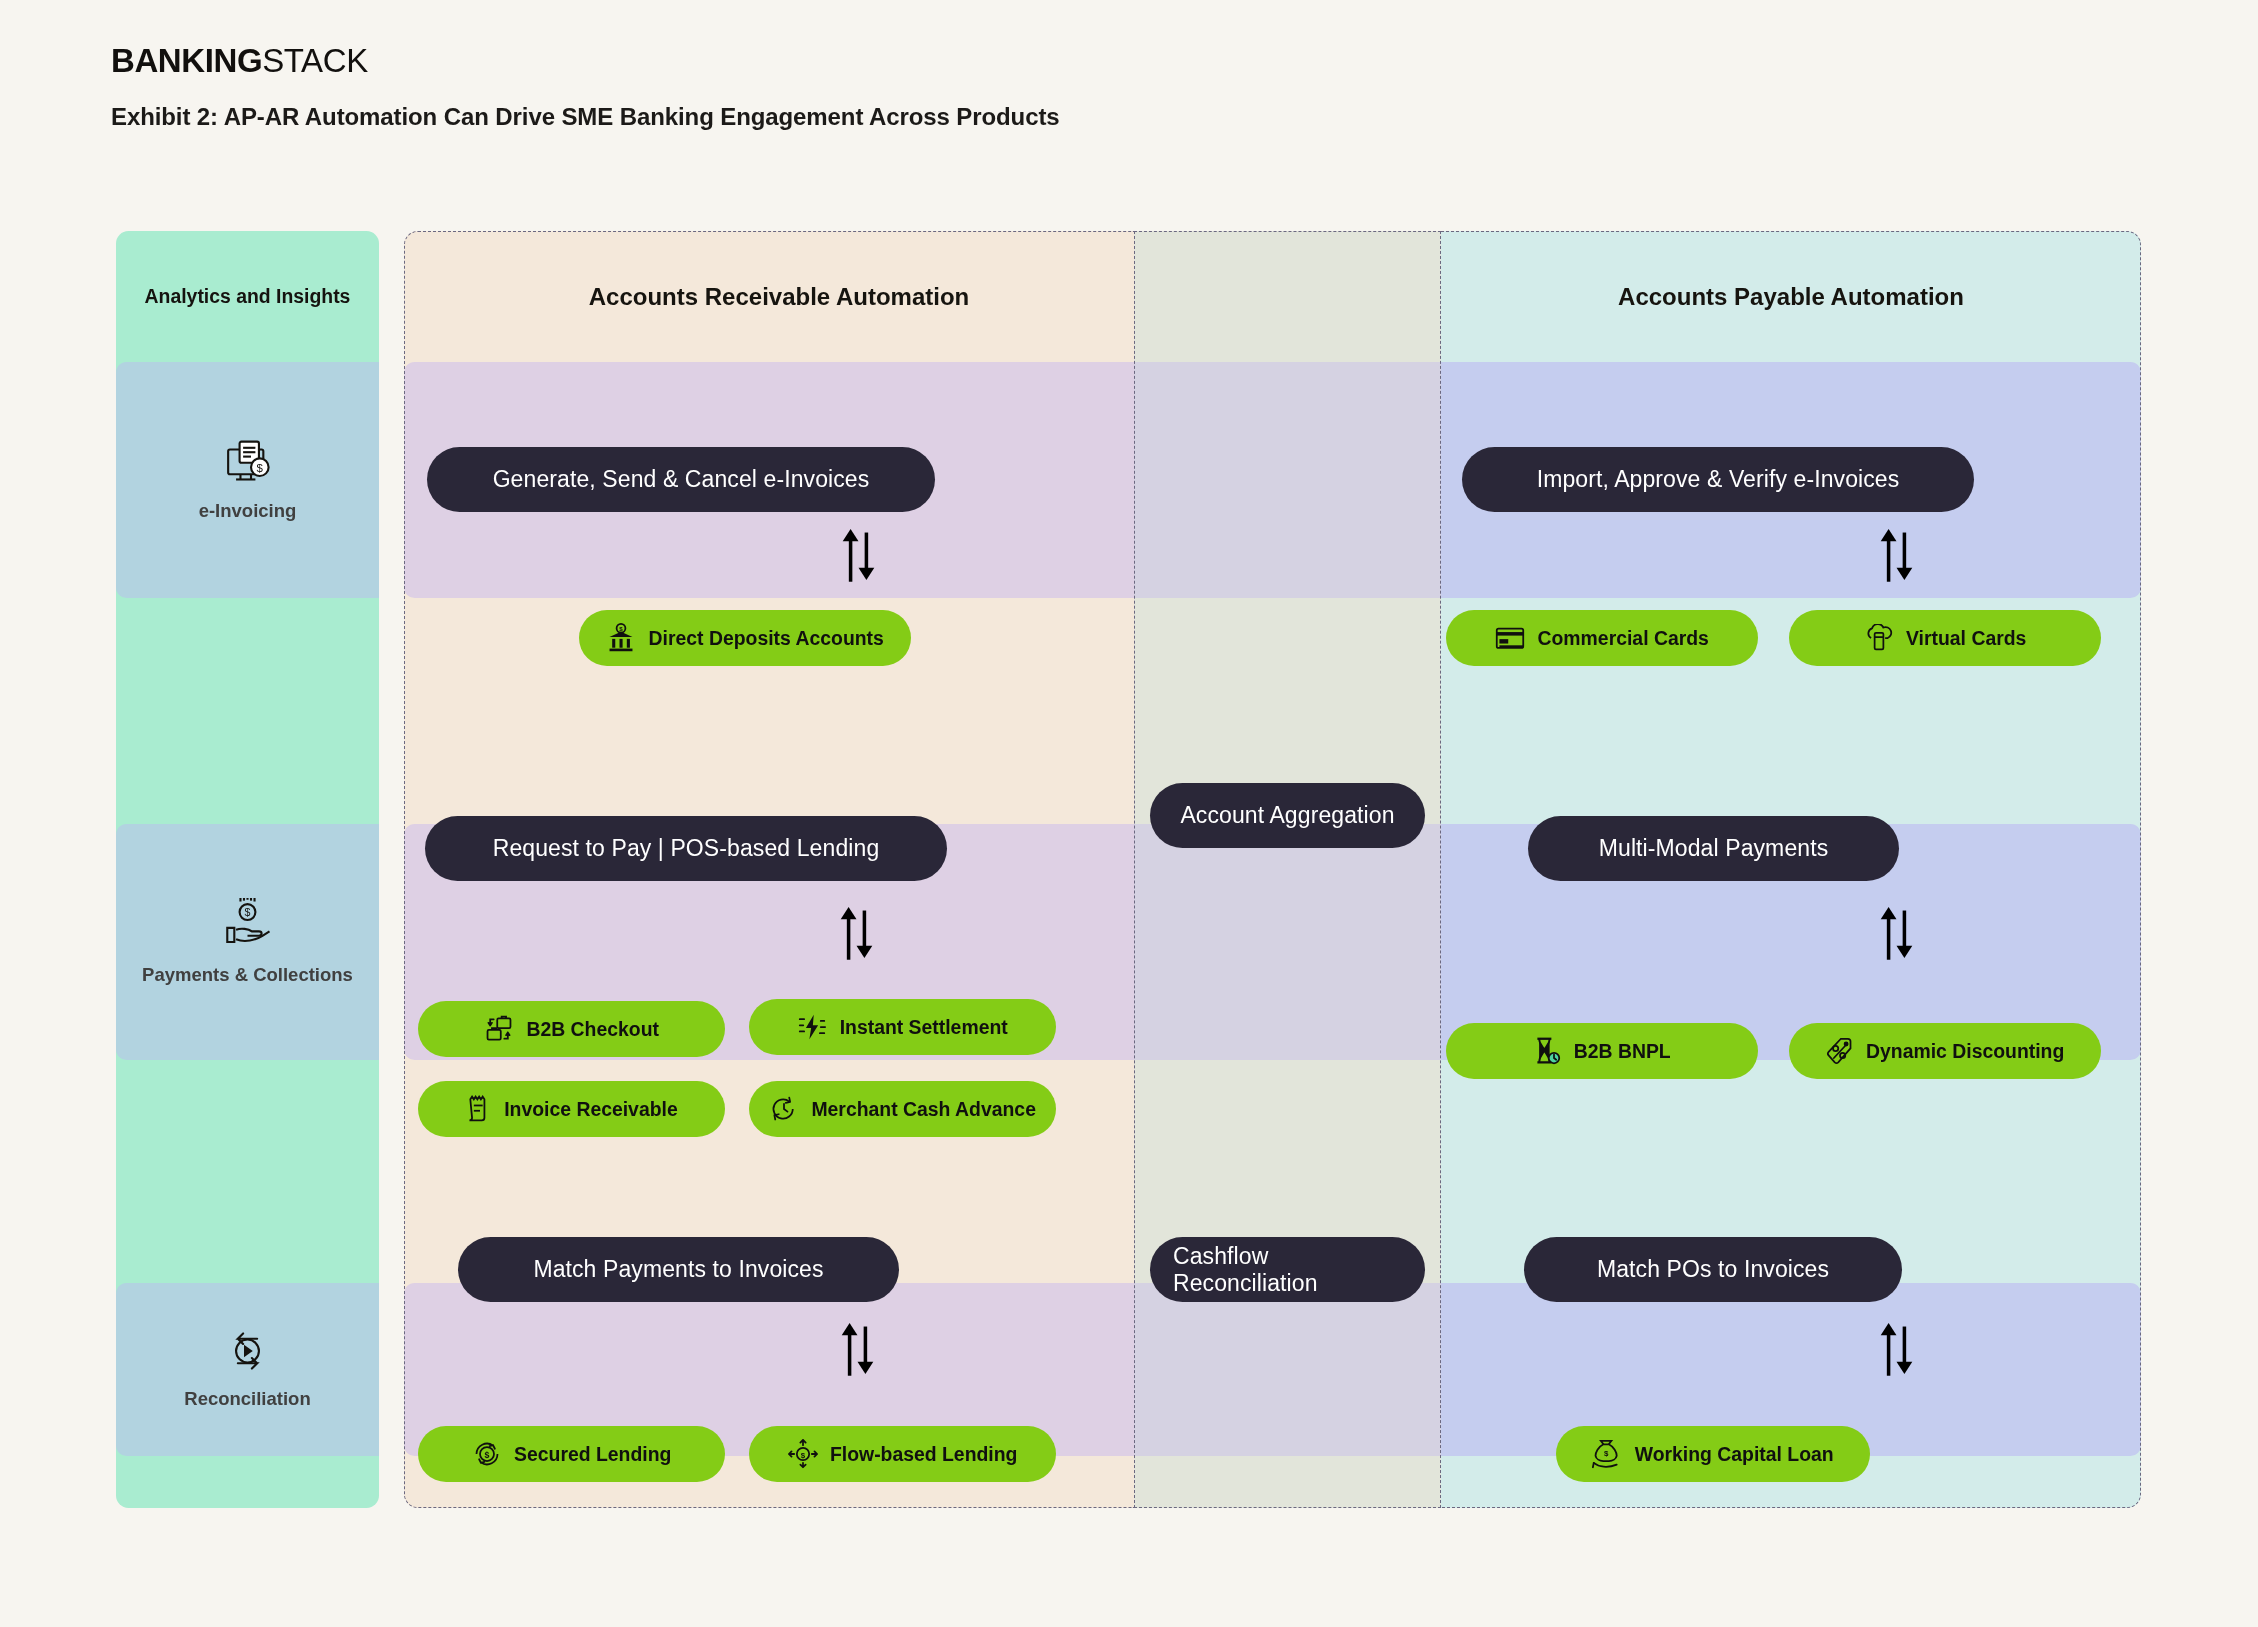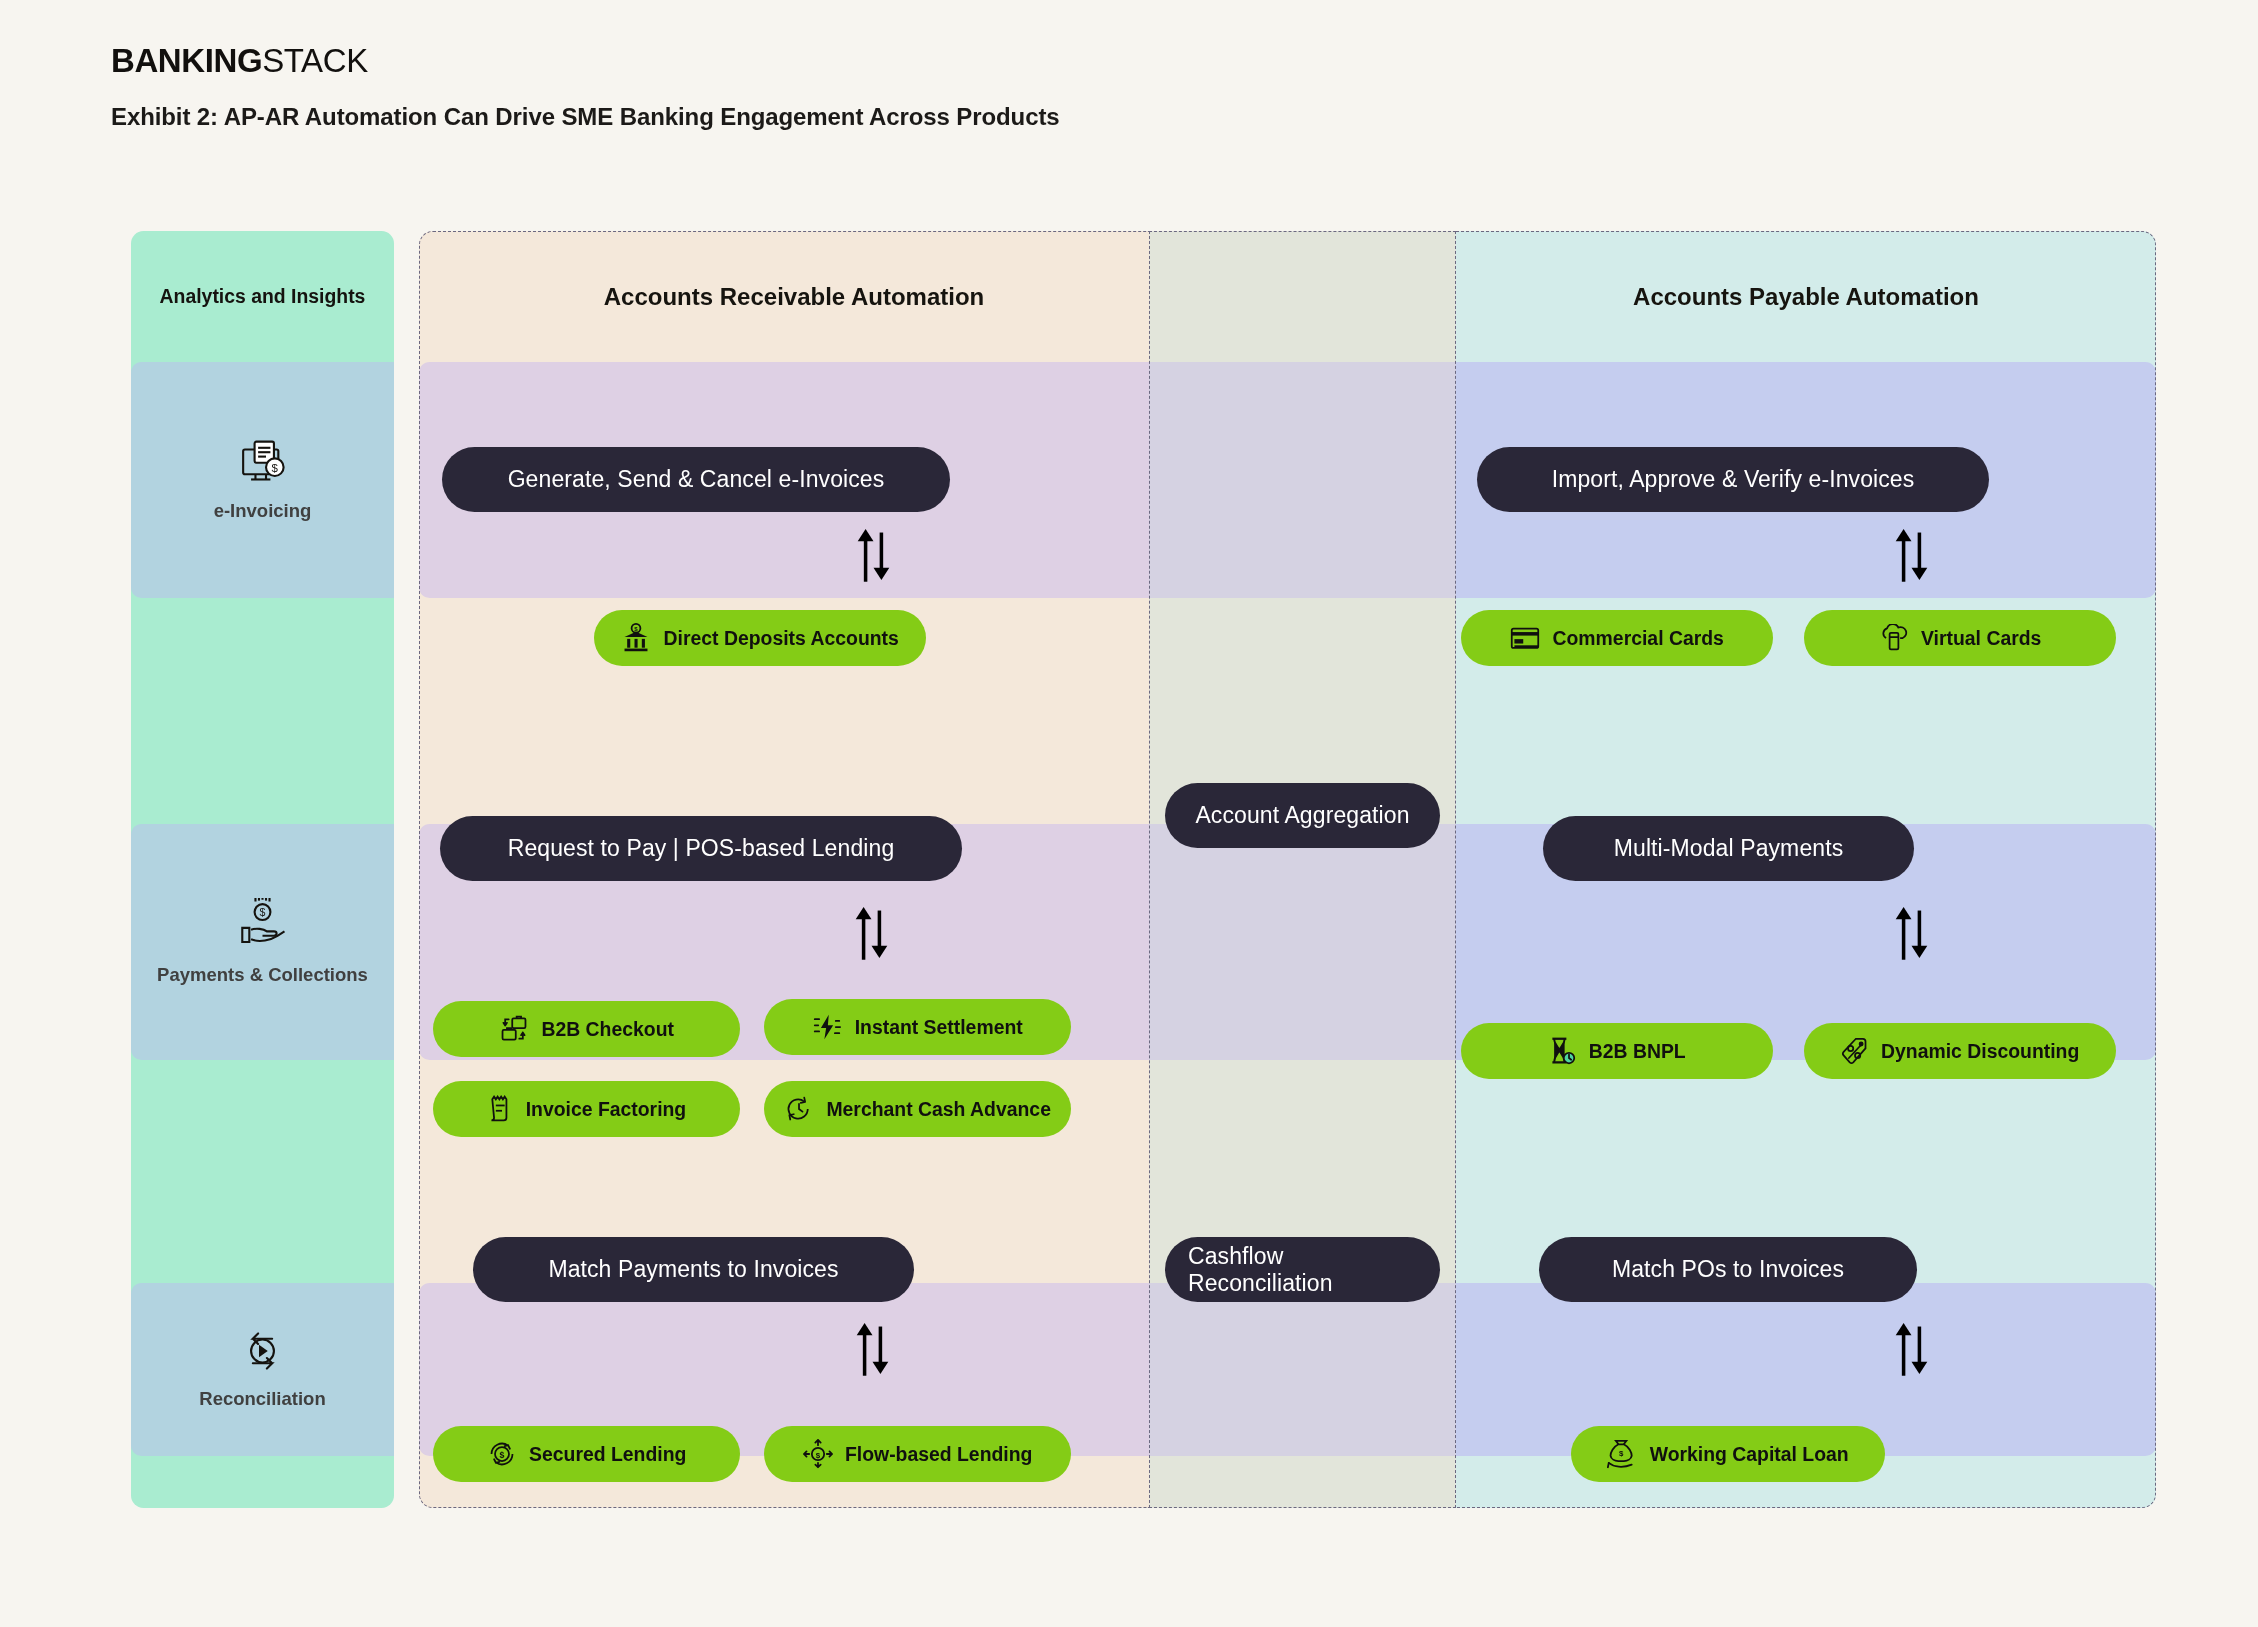--- a/index.html
+++ b/index.html
@@ -19,21 +19,21 @@
   .brand .b2 { font-weight: 400; }
   .exhibit-title {
     position: absolute; left: 111px; top: 103px;
     font-size: 24px; font-weight: 700; color: #1c1a18;
     letter-spacing: -0.1px;
   }
 
   
   #diagram {
     position: absolute; left: 116px; top: 231px;
-    width: 2026px; height: 1277px; margin-left: 15px;
+    width: 2026px; height: 1277px;
   }
 
   
   .sidebar {
     position: absolute; left: 0; top: 0;
     width: 263px; height: 1277px;
     background: #a9ecd0;
     border-radius: 12.4px;
     overflow: hidden;
   }
@@ -334,21 +334,21 @@
   </div>
 
   <div class="green-pill" style="left:302px; width:307px; top:850px;">
     <span>
       <svg width="26.5" height="30" viewBox="0 0 30 34" fill="none" stroke="#10100f" stroke-width="2">
         <path d="M6 6 l2 -3 l2 3 l2 -3 l2 3 l2 -3 l2 3 l2 -3 l2 3 v21 a3 3 0 0 1 -3 3 h-14 a3 3 0 0 0 3 -3 z"></path>
         <line x1="10" y1="13" x2="20" y2="13"></line>
         <line x1="10" y1="19" x2="17" y2="19"></line>
       </svg>
     </span>
-    <span class="glabel">Invoice Factoring</span>
+    <span class="glabel">Invoice Receivable</span>
   </div>
 
   <div class="green-pill" style="left:633px; width:307px; top:850px;">
     <span>
       <svg width="30" height="28" viewBox="0 0 34 32" fill="none" stroke="#10100f" stroke-width="2">
         <path d="M27 16 a11 11 0 1 1 -4 -8.5"></path>
         <path d="M23 3 l1 5 l-5 1" stroke-linecap="round" stroke-linejoin="round"></path>
         <path d="M7 28 l-1 -5 l5 -1" stroke-linecap="round" stroke-linejoin="round"></path>
         <path d="M17 10 v6 l4 3" stroke-linecap="round"></path>
       </svg>

